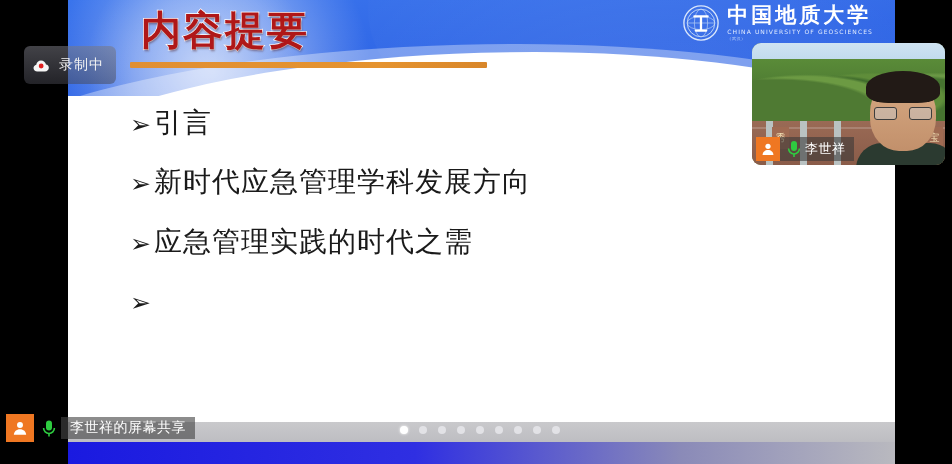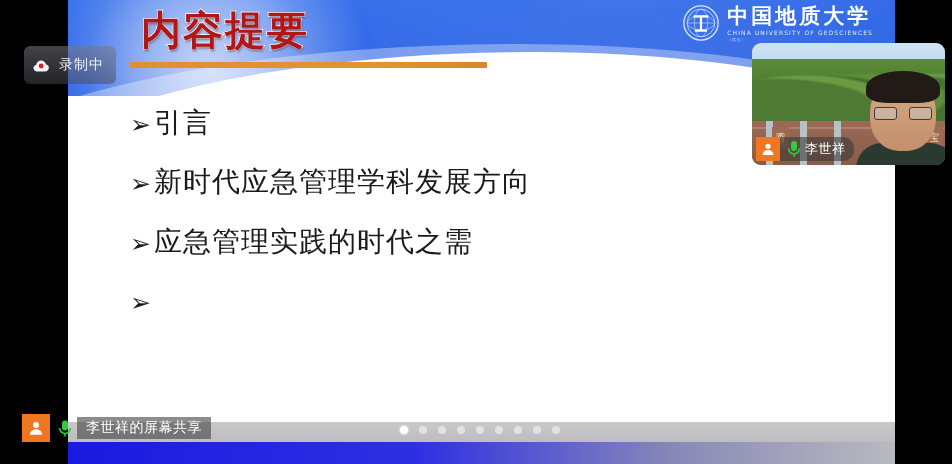--- a/index.html
+++ b/index.html
@@ -96,21 +96,21 @@
   .title-rule {
     position:absolute; left:62px; top:62px;
     width:357px; height:6px;
     background:linear-gradient(90deg,#e08f33 0%,#e5932f 70%,#d8862a 100%);
     border-radius:1px;
   }
 
   
   .logo {
     position:absolute; right:22px; top:4px;
-    display:flex; align-items:center; gap:7px;
+    display:flex; gap:7px;
   }
   .logo-mark { width:38px; height:38px; flex:none; }
   .logo-txt { display:flex; flex-direction:column; line-height:1; }
   .logo-cn {
     font-family:"DejaVu Serif","Liberation Serif",serif;
     font-size:21px; font-weight:bold; color:#ffffff;
     letter-spacing:3px;
   }
   .logo-en {
     font-size:6px; color:#e2ecff; letter-spacing:1.1px;
@@ -243,36 +243,36 @@
   }
   .th-body {
     position:absolute; left:-4px; top:66px;
     width:100px; height:30px; border-radius:26px 26px 0 0;
     background:#2b3a30;
   }
   .th-name {
     position:absolute; left:4px; bottom:4px;
     display:flex; align-items:center; height:24px;
     background:rgba(55,55,55,.58);
-    border-radius:11px;
+    border-radius:0;
   }
   .th-avatar {
     width:24px; height:24px; flex:none;
     background:#ef7722;
     display:flex; align-items:center; justify-content:center;
   }
   .th-mic { width:16px; height:18px; margin:0 3px 0 6px; flex:none; }
   .th-nm {
     font-size:13px; color:#ffffff; padding-right:8px;
     white-space:nowrap; letter-spacing:.5px;
   }
 
   
   .share-strip {
-    position:absolute; left:22px; bottom:22px;
+    position:absolute; left:6px; bottom:22px;
     display:flex; align-items:center; height:28px;
   }
   .sh-avatar {
     width:28px; height:28px; flex:none; background:#ef7722;
     display:flex; align-items:center; justify-content:center;
   }
   .sh-mic { width:16px; height:19px; margin:0 4px 0 7px; flex:none; }
   .sh-label {
     height:22px; display:flex; align-items:center;
     background:rgba(70,70,70,.62);

